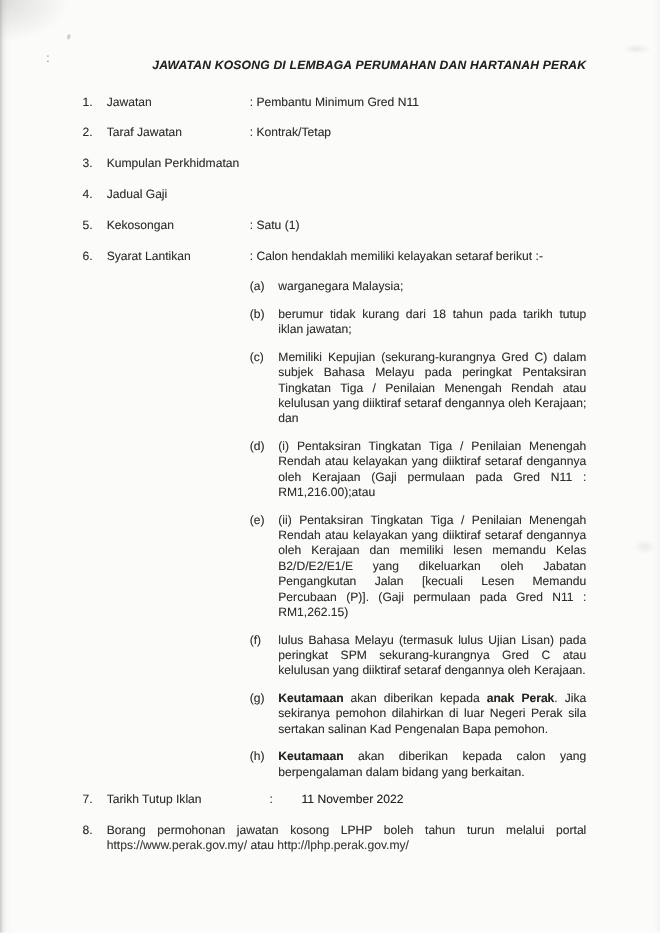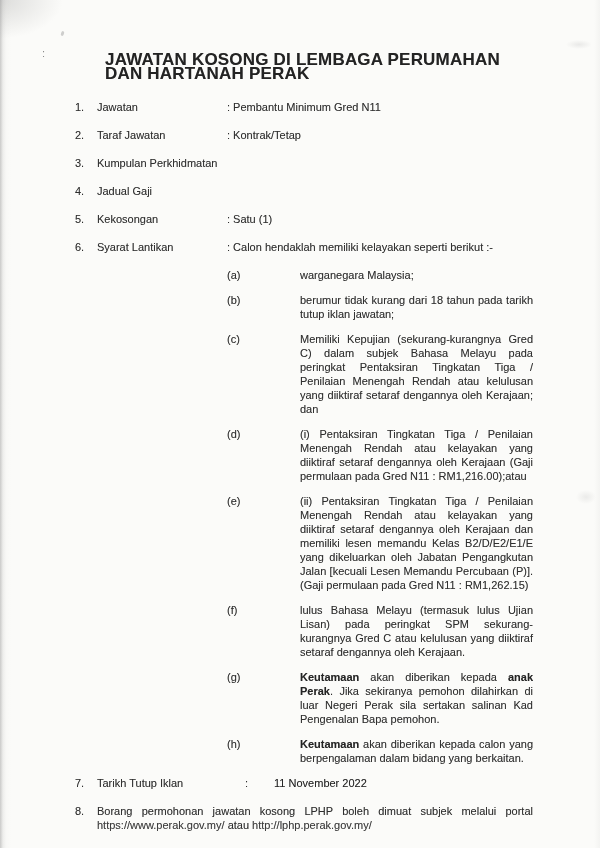--- a/index.html
+++ b/index.html
@@ -21,25 +21,26 @@
     text-shadow: 0 0 0.6px rgba(47,47,47,0.35);
     background:
       radial-gradient(ellipse 90px 55px at 0px 0px, rgba(130,130,130,0.25), rgba(130,130,130,0) 70%),
       linear-gradient(to right, rgba(110,110,110,0.35) 0px, rgba(160,160,160,0.15) 3px, rgba(205,205,205,0.07) 6px, rgba(255,255,255,0) 11px),
       linear-gradient(to left, rgba(160,160,160,0.08) 0px, rgba(255,255,255,0) 6px),
       #fbfbf9;
   }
   .title {
     margin: 0 0 19px 0;
     padding-left: 30px;
-    text-align: left;
+    text-align: right;
     font-weight: bold;
-    font-size: 17px;
+    font-size: 11px;
     letter-spacing: 0.2px;
     color: #232323;
+    font-style: italic;
   }
   .field-row {
     display: flex;
     margin-bottom: 14px;
   }
   .num {
     width: 22px;
     flex: none;
   }
   .label {
@@ -57,21 +58,20 @@
     display: flex;
     margin-bottom: 11px;
   }
   .req-letter {
     width: 26px;
     flex: none;
   }
   .req-text {
     flex: 1;
     text-align: justify;
-    margin-left: 47px;
   }
   .b { font-weight: bold; color: #242424; }
   .row7 { margin-top: 4px; }
   .label7 { width: 130px; flex: none; }
   .colon7 { margin-left: 18px; flex: none; }
   .value7 { margin-left: 26px; font-weight: normal; color: #242424; }
   .text8 { flex: 1; text-align: justify; }
   .link {
     color: #3c3c3c;
     white-space: nowrap;
@@ -144,21 +144,21 @@
       <span class="label">Jadual Gaji</span>
     </div>
     <div class="field-row">
       <span class="num">5.</span>
       <span class="label">Kekosongan</span>
       <span class="value">: Satu (1)</span>
     </div>
     <div class="field-row">
       <span class="num">6.</span>
       <span class="label">Syarat Lantikan</span>
-      <span class="value">: Calon hendaklah memiliki kelayakan seperti berikut :-</span>
+      <span class="value">: Calon hendaklah memiliki kelayakan setaraf berikut :-</span>
     </div>
   </div>
 
   <div class="reqs">
     <div class="req">
       <span class="req-letter">(a)</span>
       <div class="req-text">warganegara Malaysia;</div>
     </div>
     <div class="req">
       <span class="req-letter">(b)</span>
@@ -192,16 +192,16 @@
 
   <div class="field-row row7">
     <span class="num">7.</span>
     <span class="label7">Tarikh Tutup Iklan</span>
     <span class="colon7">:</span>
     <span class="value7">11 November 2022</span>
   </div>
 
   <div class="field-row">
     <span class="num">8.</span>
-    <div class="text8"><span>Borang permohonan jawatan kosong LPHP boleh dimuat subjek melalui portal </span><span class="link">https://www.perak.gov.my/</span><span> atau </span><span class="link">http://lphp.perak.gov.my/</span></div>
+    <div class="text8"><span>Borang permohonan jawatan kosong LPHP boleh tahun turun melalui portal </span><span class="link">https://www.perak.gov.my/</span><span> atau </span><span class="link">http://lphp.perak.gov.my/</span></div>
   </div>
 
 </div>
 
 </body></html>

